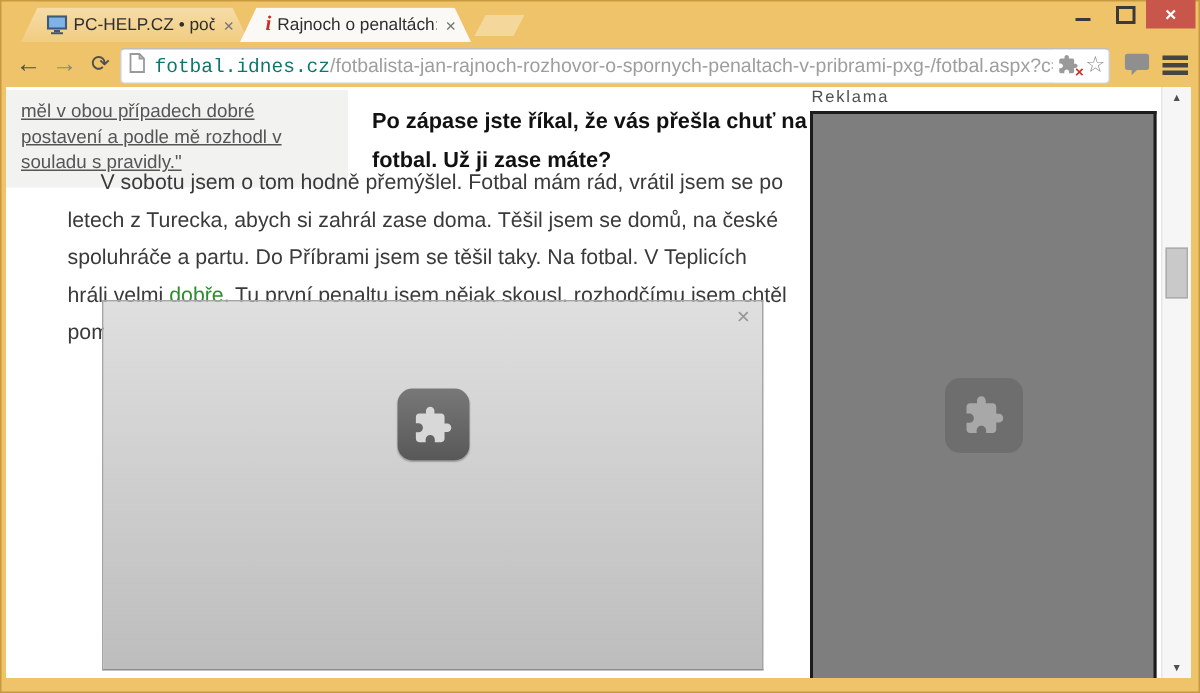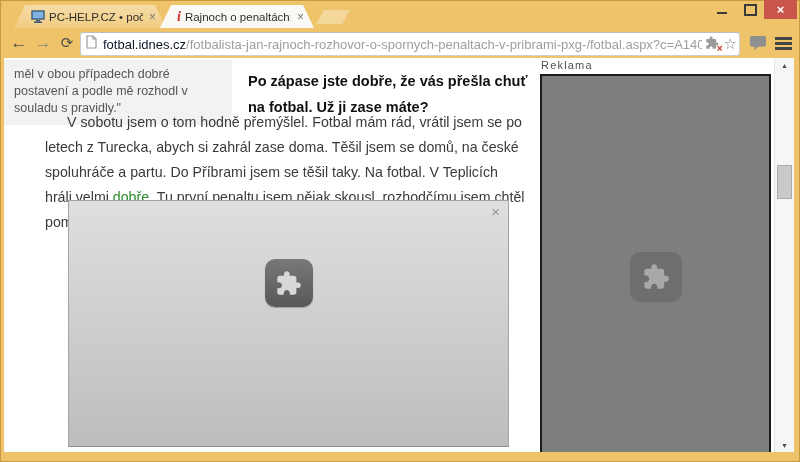--- a/index.html
+++ b/index.html
@@ -26,34 +26,34 @@
   .toolbar{position:absolute;top:28px;left:0;right:0;height:30px;}
   .navbtn{position:absolute;top:3px;width:22px;height:24px;text-align:center;
     font-size:17px;line-height:24px;color:#4f4f4f;}
   .nav-back{left:8px;}
   .nav-fwd{left:32px;color:#8a8a7a;}
   .nav-reload{left:56px;font-size:15px;}
   .omnibox{position:absolute;left:80px;right:60px;top:4px;height:22px;background:#fff;
     border:1px solid #cfcfcf;border-top-color:#bdbdbd;border-radius:3px;
     display:flex;align-items:center;padding:0 5px;overflow:hidden;}
   .urltext{font-size:13px;white-space:nowrap;overflow:hidden;flex:1;margin-left:6px;}
-  .url-domain{color:#0f172a;}
+  .url-domain{color:#0f766e;font-family:Liberation Mono, monospace;}
   .url-path{color:#9e9e9e;}
   .omni-icons{position:absolute;right:2px;top:0;height:100%;display:flex;align-items:center;
     background:#fff;padding-left:3px;gap:3px;}
   .blocked-wrap{position:relative;width:16px;height:16px;}
   .blocked-x{position:absolute;right:-2px;bottom:-2px;font-size:10px;font-weight:bold;color:#C0392B;}
   .star{font-size:15px;color:#8a8a8a;line-height:16px;}
   .ext-btn{position:absolute;right:33px;top:7px;}
   .menu-btn{position:absolute;right:8px;top:9px;display:flex;flex-direction:column;gap:2.5px;}
   .menu-bar{width:17px;height:2.5px;background:#454545;}
   
   .viewport{position:absolute;left:4px;top:58px;right:6px;bottom:10px;background:#fff;overflow:hidden;}
   .pullquote{position:absolute;left:0;top:2px;width:208px;background:#F2F2F1;
-    border-radius:0 0 8px 0;padding:6px 10px 8px 10px;font-size:12.5px;line-height:17px;color:#555;}
+    border-radius:0 0 8px 0;padding:6px 10px 8px 10px;font-size:12.5px;line-height:17px;color:#555;text-decoration:underline;}
   .question{position:absolute;left:244px;top:10px;width:296px;font-size:14.5px;
     font-weight:bold;line-height:26px;color:#111;}
   .answer{position:absolute;left:41px;top:52px;width:480px;font-size:14.2px;
     line-height:25px;color:#3a3a3a;text-indent:22px;}
   .green-link{color:#2E8B2E;text-decoration-style:double;cursor:pointer;}
   .flashbox{position:absolute;left:64px;top:142px;width:441px;height:247px;box-sizing:border-box;
     background:linear-gradient(#DFDFDF,#BDBDBD);border:1px solid #A5A5A5;border-bottom-color:#8C8C8C;}
   .flash-close{position:absolute;top:2px;right:8px;font-size:15px;color:#979797;}
   .puzzle-btn{position:absolute;left:calc(50% - 24px);top:58px;width:48px;height:48px;
     border-radius:10px;background:linear-gradient(#787878,#585858);
@@ -141,21 +141,21 @@
       <span class="menu-bar"></span>
       <span class="menu-bar"></span>
       <span class="menu-bar"></span>
     </div>
   </div>
 
   <div class="viewport">
 
     <div class="pullquote">měl v obou případech dobré postavení a podle mě rozhodl v souladu s pravidly."</div>
 
-    <div class="question">Po zápase jste dobře, že vás přešla chuť na fotbal. Už ji zase máte?</div>
+    <div class="question">Po zápase jste říkal, že vás přešla chuť na fotbal. Už ji zase máte?</div>
 
     <div class="answer"><span>V sobotu jsem o tom hodně přemýšlel. Fotbal mám rád, vrátil jsem se po letech z Turecka, abych si zahrál zase doma. Těšil jsem se domů, na české spoluhráče a partu. Do Příbrami jsem se těšil taky. Na fotbal. V Teplicích hráli velmi </span><span class="green-link">dobře</span><span>. Tu první penaltu jsem nějak skousl, rozhodčímu jsem chtěl pomoct.</span></div>
 
     <div class="flashbox">
       <span class="flash-close">×</span>
       <div class="puzzle-btn">
         <svg width="27" height="27" viewBox="0 0 24 24">
             <path fill="#D8D8D8" d="M20.5 11H19V7c0-1.1-.9-2-2-2h-4V3.5C13 2.1 11.9 1 10.5 1S8 2.1 8 3.5V5H4c-1.1 0-2 .9-2 2v3.8h1.5c1.5 0 2.7 1.2 2.7 2.7S5 16.2 3.5 16.2H2V20c0 1.1.9 2 2 2h3.8v-1.5c0-1.5 1.2-2.7 2.7-2.7s2.7 1.2 2.7 2.7V22H17c1.1 0 2-.9 2-2v-4h1.5c1.4 0 2.5-1.1 2.5-2.5S21.9 11 20.5 11z"></path>
           </svg>
       </div>

